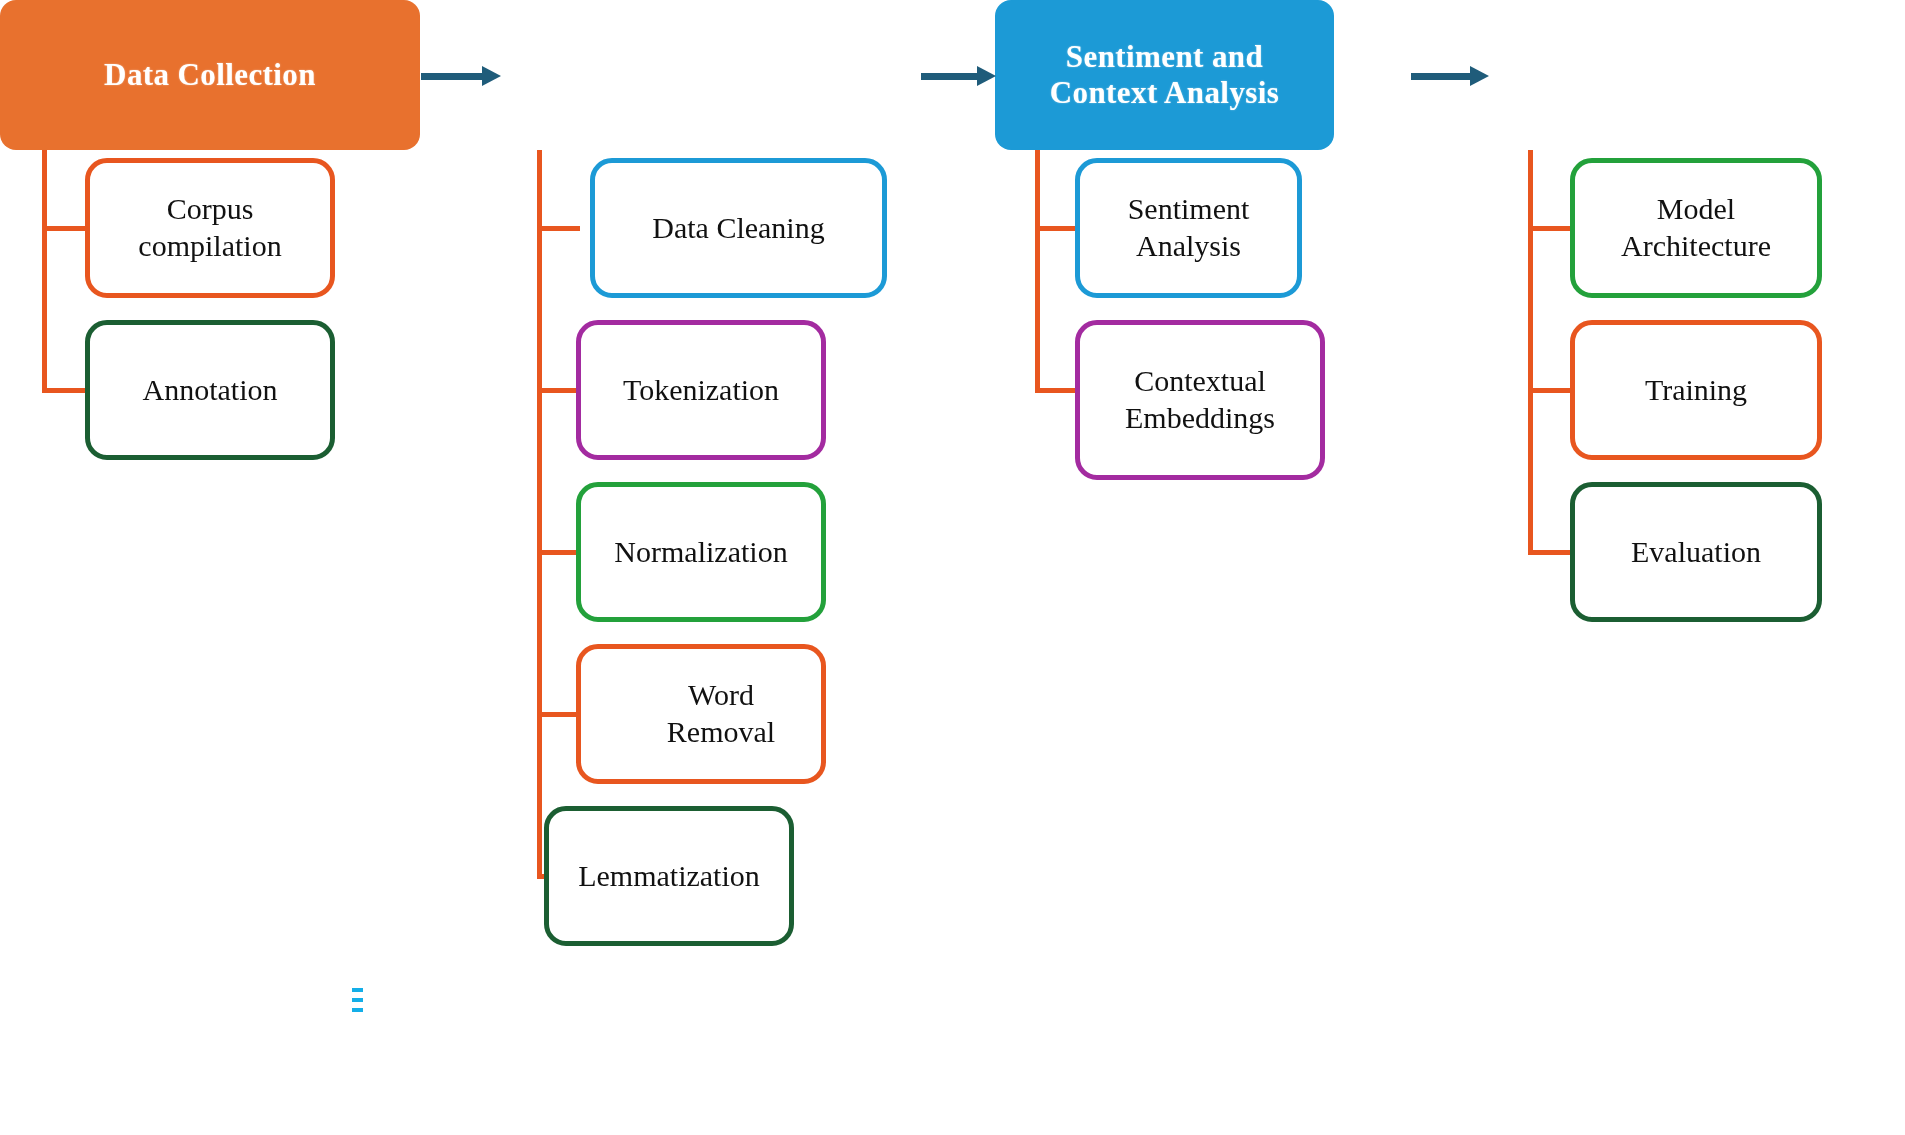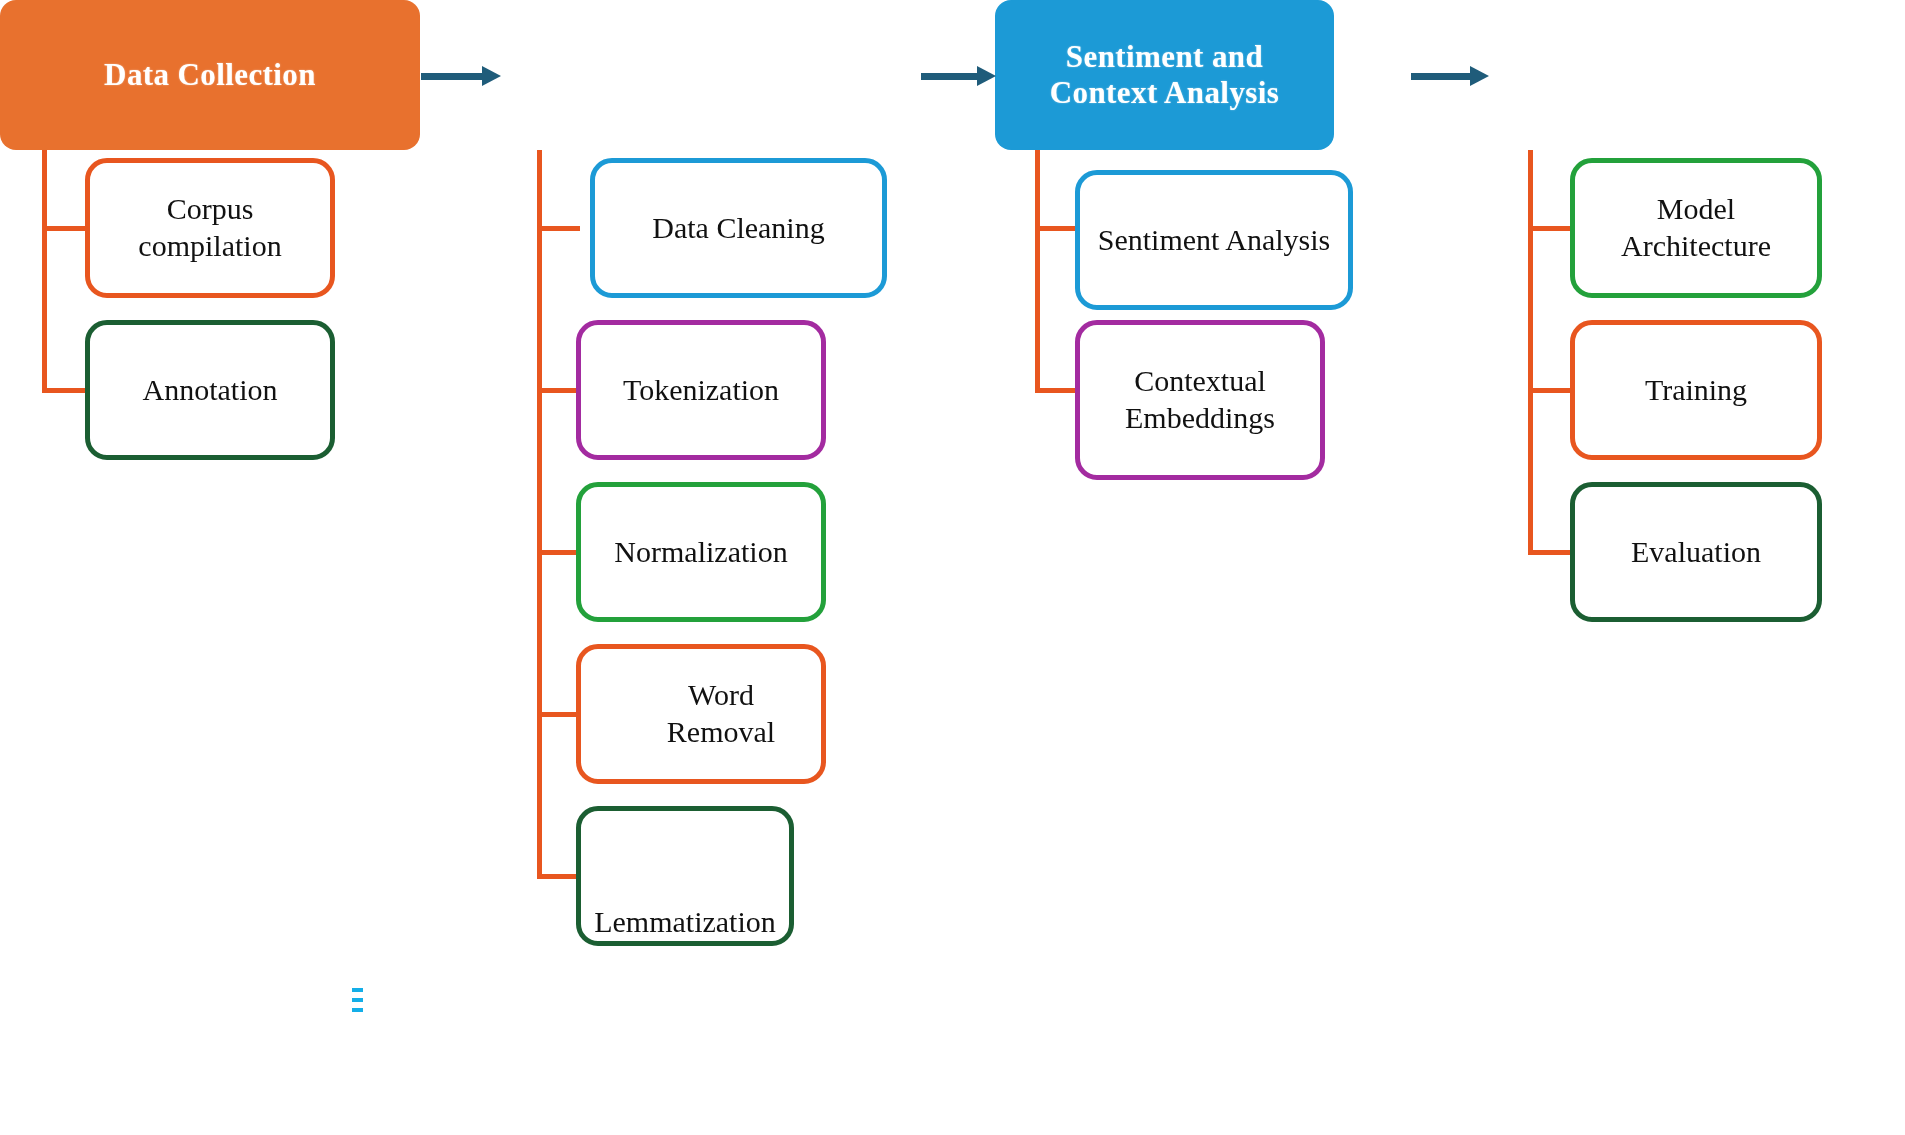--- a/index.html
+++ b/index.html
@@ -169,26 +169,26 @@
       </div>
       <div class="stub" style="left: 537px; top: 550px; width: 43px; background: rgb(232, 86, 31);"></div>
       <div class="leaf" style="left: 576px; top: 482px; width: 250px; height: 140px; border-color: rgb(35, 161, 59);">
         <div class="leaf-label">Normalization</div>
       </div>
       <div class="stub" style="left: 537px; top: 712px; width: 43px; background: rgb(232, 86, 31);"></div>
       <div class="leaf" style="left: 576px; top: 644px; width: 250px; height: 140px; border-color: rgb(232, 86, 31); padding-left: 40px;">
         <div class="leaf-label">Word Removal</div>
       </div>
       <div class="stub" style="left: 537px; top: 874px; width: 43px; background: rgb(232, 86, 31);"></div>
-      <div class="leaf" style="left: 576px; top: 806px; width: 218px; height: 140px; border-color: rgb(27, 94, 50); align-items: flex-end;">
+      <div class="leaf" style="left: 544px; top: 806px; width: 250px; height: 140px; border-color: rgb(27, 94, 50);">
         <div class="leaf-label">Lemmatization</div>
       </div>
       <div class="trunk" style="left: 1035px; top: 150px; height: 243px; background: rgb(232, 86, 31);"></div>
       <div class="stub" style="left: 1035px; top: 226px; width: 44px; background: rgb(232, 86, 31);"></div>
-      <div class="leaf" style="left: 1075px; top: 158px; width: 278px; height: 140px; border-color: rgb(28, 154, 214); margin-top: 12px;">
+      <div class="leaf" style="left: 1075px; top: 158px; width: 227px; height: 140px; border-color: rgb(28, 154, 214);">
         <div class="leaf-label">Sentiment Analysis</div>
       </div>
       <div class="stub" style="left: 1035px; top: 388px; width: 44px; background: rgb(232, 86, 31);"></div>
       <div class="leaf" style="left: 1075px; top: 320px; width: 250px; height: 160px; border-color: rgb(163, 43, 160);">
         <div class="leaf-label">Contextual
 Embeddings</div>
       </div>
       <div class="trunk" style="left: 1528px; top: 150px; height: 405px; background: rgb(232, 86, 31);"></div>
       <div class="stub" style="left: 1528px; top: 226px; width: 46px; background: rgb(232, 86, 31);"></div>
       <div class="leaf" style="left: 1570px; top: 158px; width: 252px; height: 140px; border-color: rgb(35, 161, 59);">

